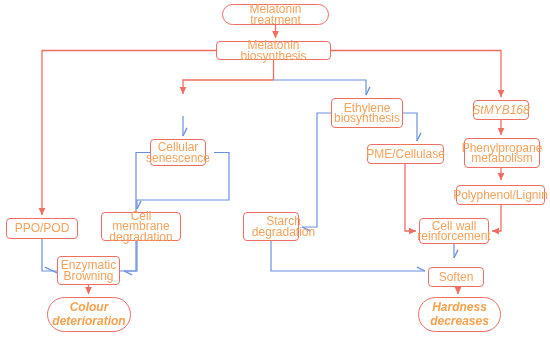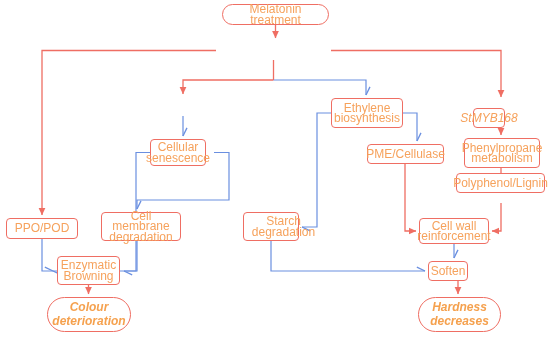--- a/index.html
+++ b/index.html
@@ -112,52 +112,53 @@
       <path d="M403,113 L417,113 L417,141" marker-end="url(#arrowBlue)"></path>
 
       <path d="M271,241 L271,271 L425,271" marker-end="url(#arrowBlue)"></path>
 
       <path d="M454,244 L454,258" marker-end="url(#arrowBlue)"></path>
     </g>
   </svg>
 
   <div class="node pill" style="left:222px; top:4px; width:107px; height:21px;">Melatonin treatment</div>
 
+  <div class="node" style="left:216px; top:41px; width:115px; height:19px;">Melatonin biosynthesis</div>
 
 
   <div class="node" style="left:331px; top:98px; width:72px; height:30px;">Ethylene
 biosynthesis</div>
 
-  <div class="node gene" style="left:473px; top:108px; width:32px; height:20px;">StMYB168</div>
+  <div class="node gene" style="left:473px; top:100px; width:56px; height:20px;">StMYB168</div>
 
   <div class="node" style="left:150px; top:139px; width:56px; height:27px;">Cellular
 senescence</div>
 
   <div class="node" style="left:464px; top:138px; width:76px; height:30px;">Phenylpropane
 metabolism</div>
 
   <div class="node" style="left:367px; top:144px; width:77px; height:20px;">PME/Cellulase</div>
 
-  <div class="node" style="left:456px; top:173px; width:89px; height:20px;">Polyphenol/Lignin</div>
+  <div class="node" style="left:456px; top:185px; width:89px; height:20px;">Polyphenol/Lignin</div>
 
   <div class="node" style="left:6px; top:218px; width:72px; height:21px;">PPO/POD</div>
 
   <div class="node" style="left:101px; top:212px; width:80px; height:29px;">Cell membrane
 degradation</div>
 
   <div class="node" style="left:243px; top:212px; width:56px; height:29px;padding-left:27px;">Starch
 degradation</div>
 
   <div class="node" style="left:419px; top:218px; width:70px; height:26px;">Cell wall
 reinforcement</div>
 
   <div class="node" style="left:57px; top:256px; width:63px; height:29px;">Enzymatic
 Browning</div>
 
-  <div class="node" style="left:428px; top:261px; width:40px; height:20px;">Soften</div>
+  <div class="node" style="left:428px; top:267px; width:56px; height:20px;">Soften</div>
 
   <div class="node pill outcome" style="left:47px; top:297px; width:84px; height:35px;">Colour
 deterioration</div>
 
   <div class="node pill outcome" style="left:418px; top:297px; width:83px; height:35px;">Hardness
 decreases</div>
 
 </div>
 
 </body></html>

